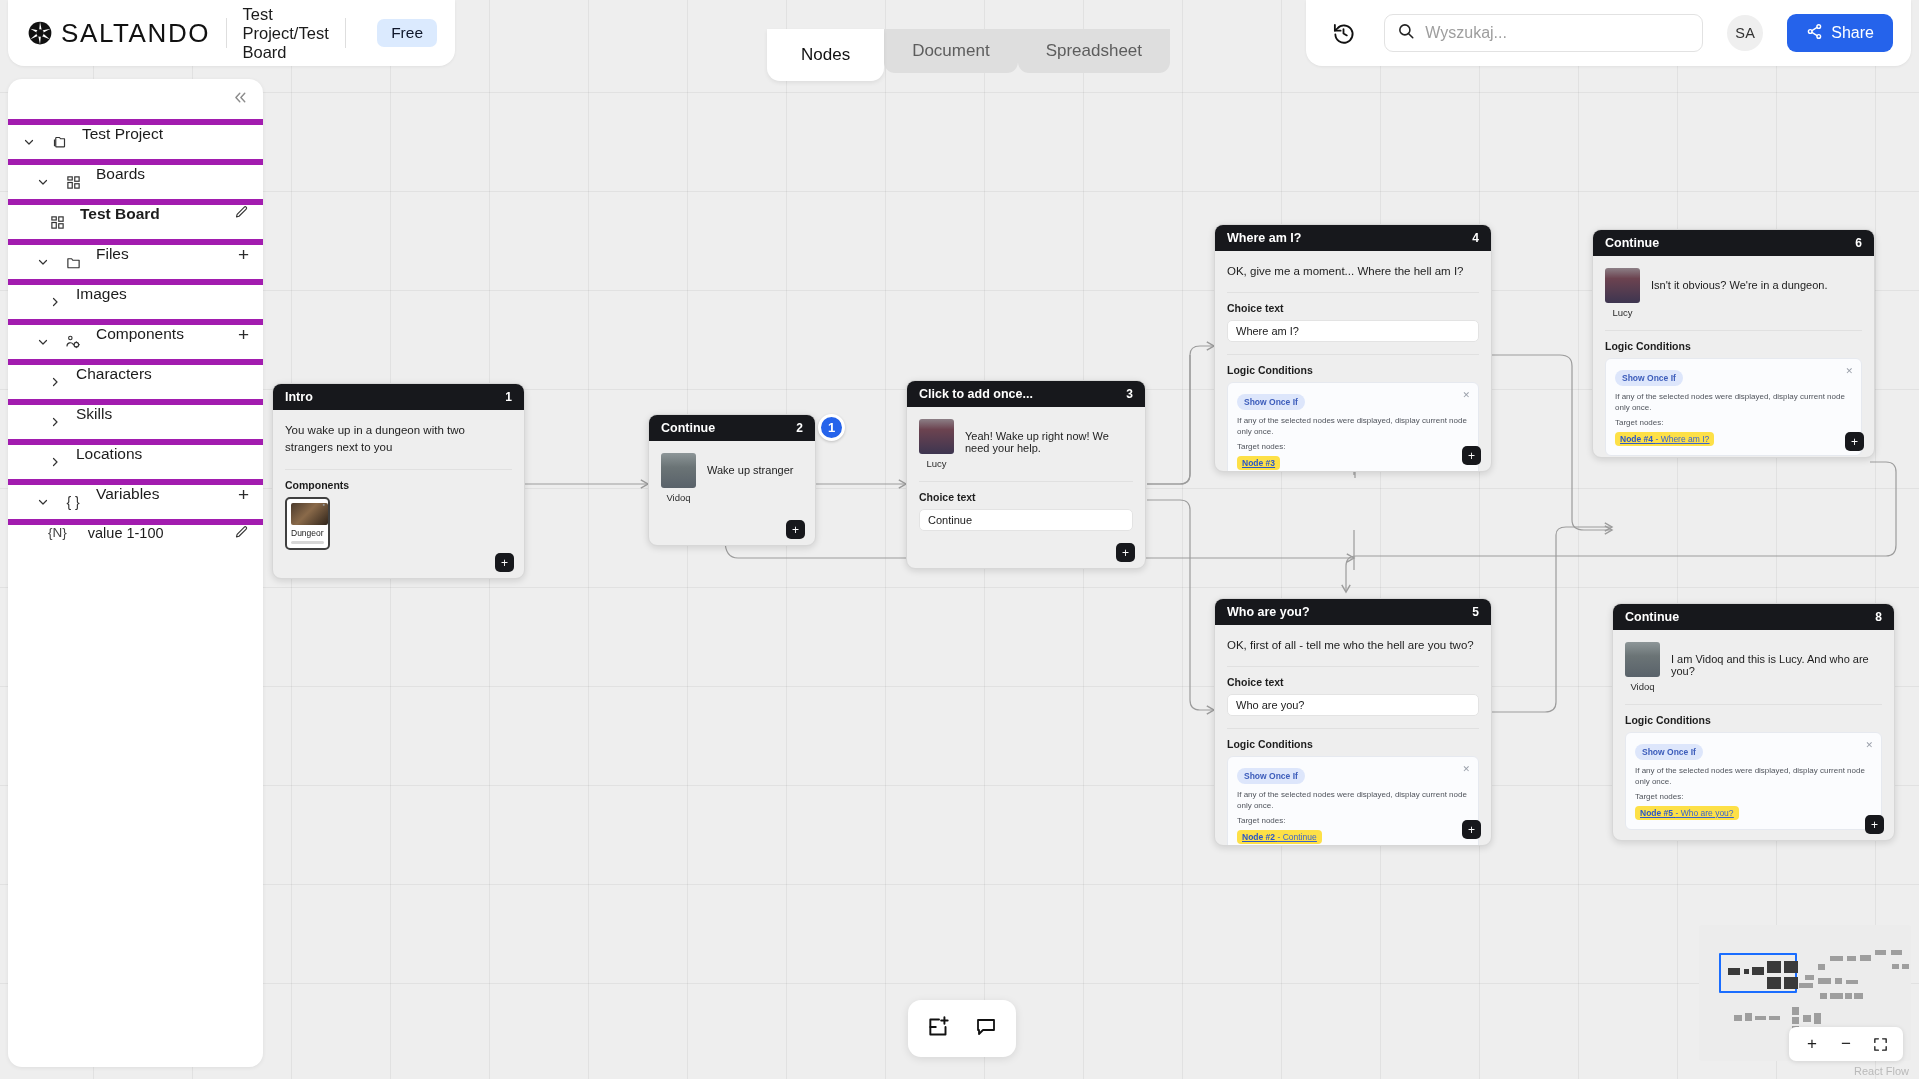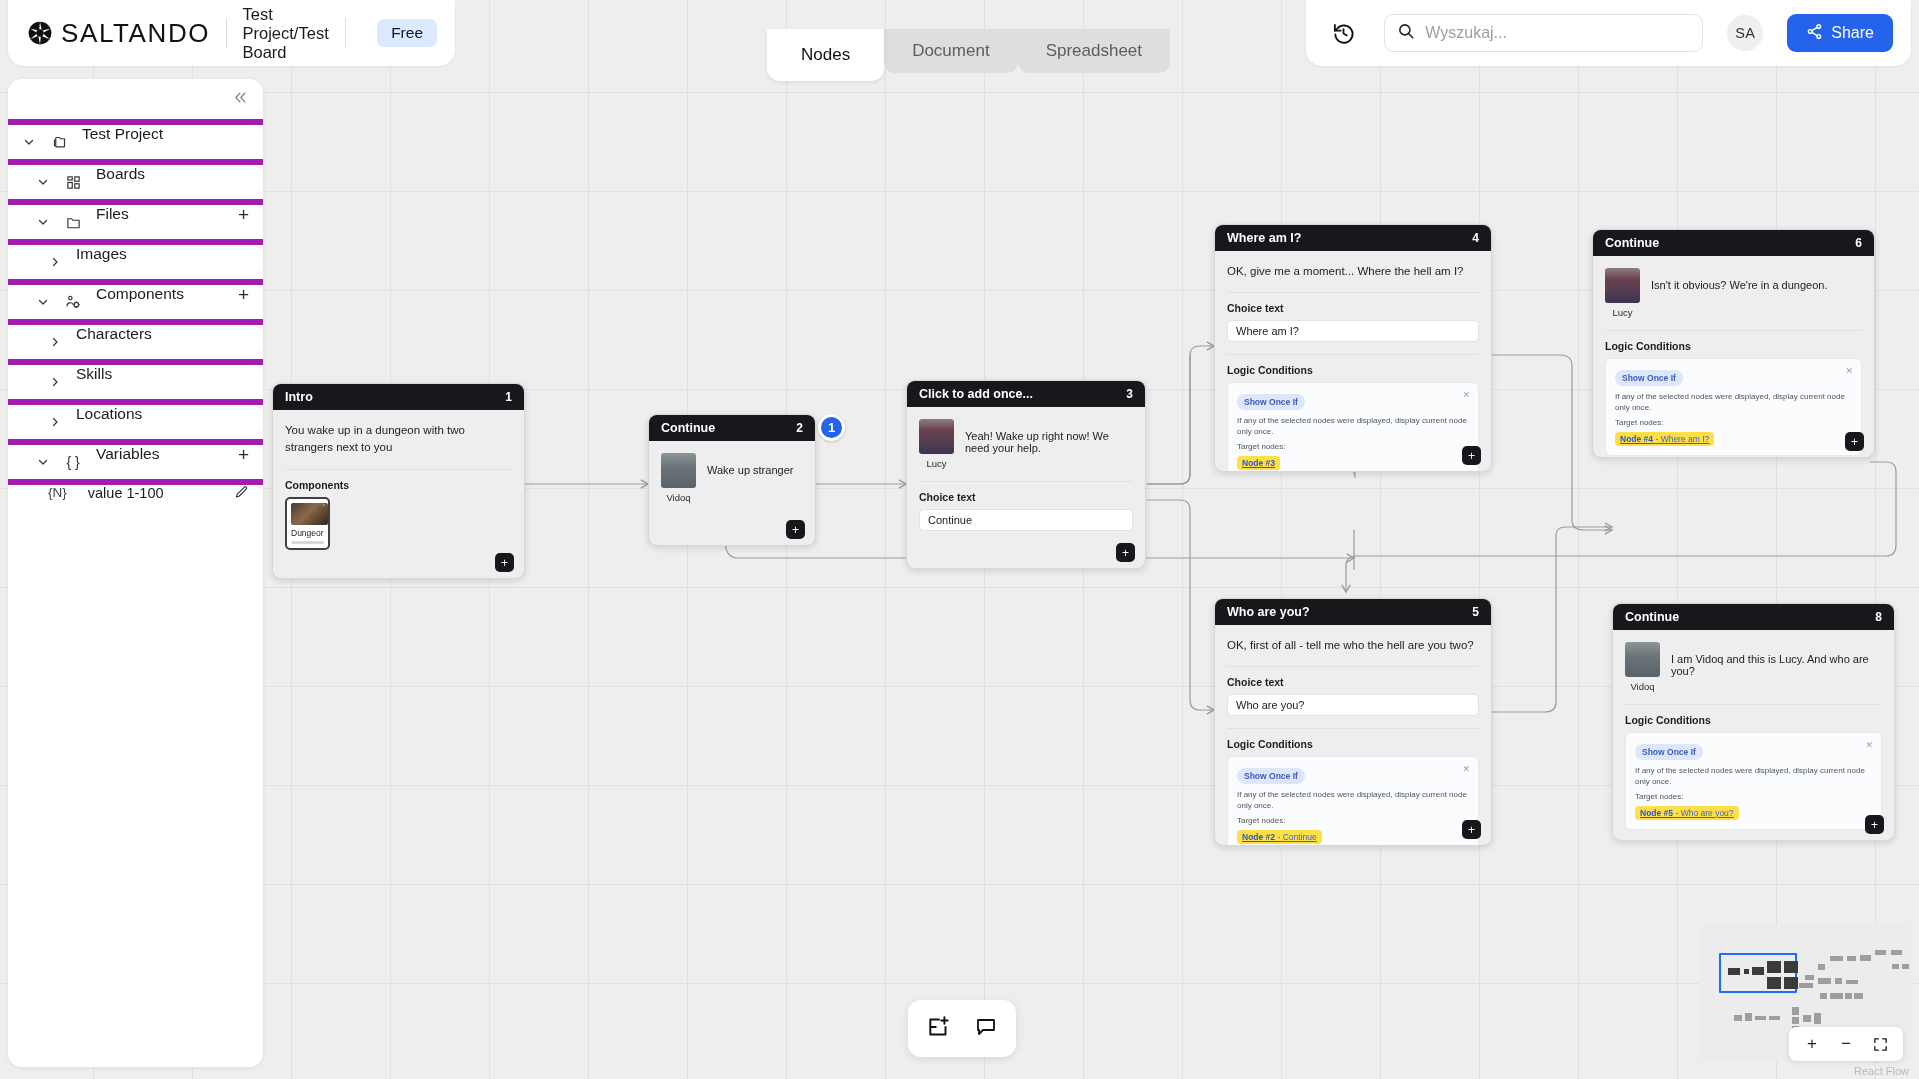--- a/index.html
+++ b/index.html
@@ -306,20 +306,36 @@
       <svg width="15" height="15" viewBox="0 0 24 24" fill="none" stroke="#333" stroke-width="1.9">
         <rect x="3" y="3" width="7" height="5"></rect>
           <rect x="14" y="3" width="7" height="7"></rect>
         <rect x="3" y="12" width="7" height="9"></rect>
           <rect x="14" y="14" width="7" height="7"></rect>
       </svg>
     </span>
     <span>Boards</span>
   </div>
 
+  <div class="sb-row ind2">
+    <span class="sicon">
+      <svg width="15" height="15" viewBox="0 0 24 24" fill="none" stroke="#333" stroke-width="1.9">
+        <rect x="3" y="3" width="7" height="5"></rect>
+          <rect x="14" y="3" width="7" height="7"></rect>
+        <rect x="3" y="12" width="7" height="9"></rect>
+          <rect x="14" y="14" width="7" height="7"></rect>
+      </svg>
+    </span>
+    <span class="bold">Test Board</span>
+    <span class="pen">
+      <svg width="15" height="15" viewBox="0 0 24 24" fill="none" stroke="#333" stroke-width="1.8" stroke-linecap="round" stroke-linejoin="round">
+        <path d="M16.5 3.5 a2.1 2.1 0 0 1 3 3 L8 18 L4 19 L5 15 Z"></path>
+      </svg>
+    </span>
+  </div>
 
   <div class="sb-row ind1">
     <span class="caret">
       <svg width="12" height="12" viewBox="0 0 24 24" fill="none" stroke="#333" stroke-width="2.4" stroke-linecap="round" stroke-linejoin="round">
           <path d="M5 9 L12 16 L19 9"></path>
         </svg>
     </span>
     <span class="sicon">
       <svg width="15" height="15" viewBox="0 0 24 24" fill="none" stroke="#333" stroke-width="1.9" stroke-linejoin="round">
         <path d="M3 6 h6 l1.8 2.4 H21 v11 a1 1 0 0 1 -1 1 H4 a1 1 0 0 1 -1 -1 Z"></path>

